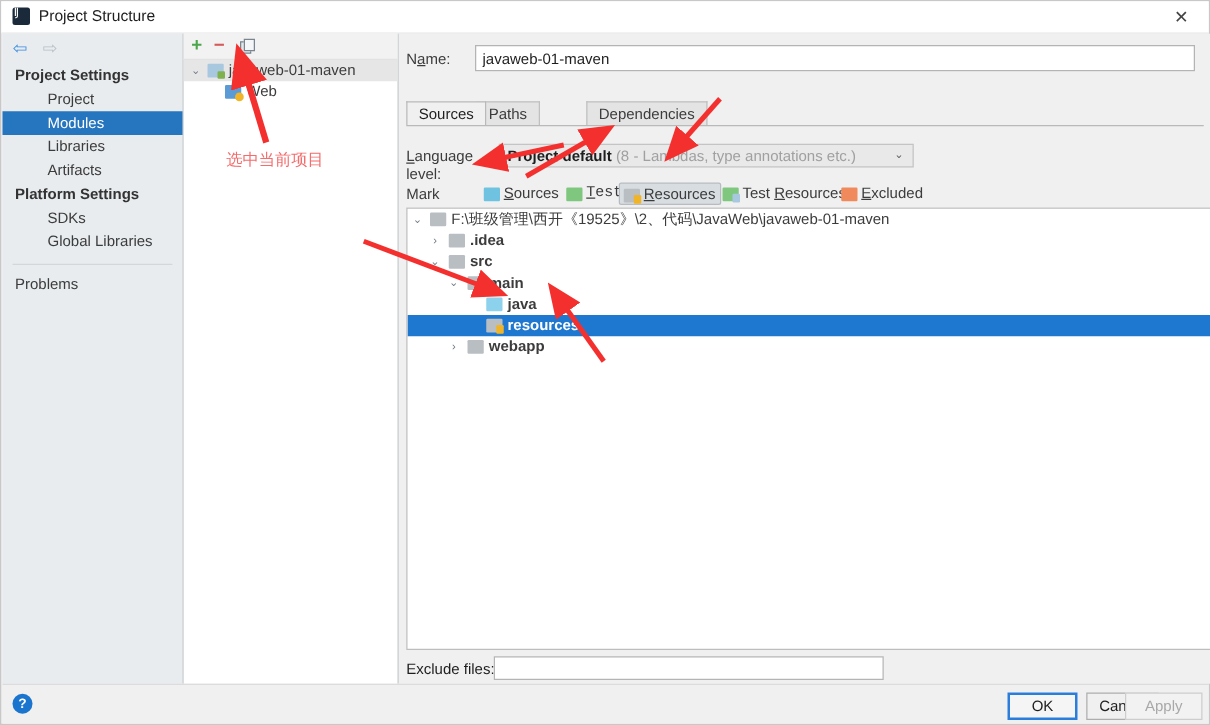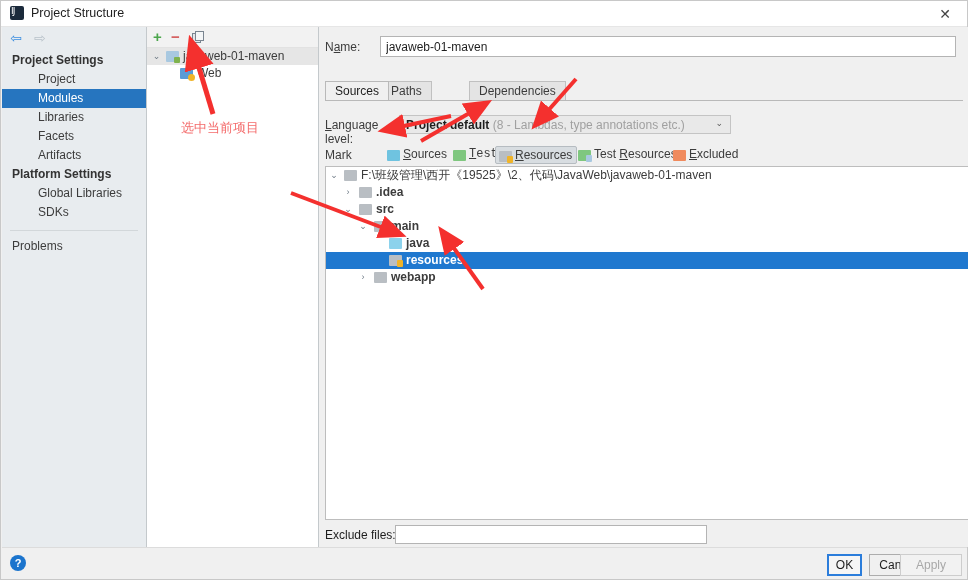--- a/index.html
+++ b/index.html
@@ -95,21 +95,21 @@
   
   .excl{position:absolute;left:5px;top:498px;width:705px;height:42px;}
   .excl-lbl{position:absolute;left:0;top:3px;font-size:12px;color:#1e1e1e;font-weight:normal;}
   .excl-input{position:absolute;left:70px;top:0;width:312px;height:19px;background:#fff;border:1px solid #b4b4b4;box-sizing:border-box;padding:2px 4px;font-size:12px;}
   .excl-hint{position:absolute;left:70px;top:22px;width:330px;font-size:11.5px;color:#8d8d8d;line-height:13px;}
 
   
   .bottombar{position:absolute;left:1px;top:546px;width:965px;height:32px;background:#f0f0f0;border-top:1px solid #dcdcdc;box-sizing:border-box;}
   .helpbtn{position:absolute;left:8px;top:7px;width:16px;height:16px;border-radius:50%;background:#1b74cd;color:#fff;font-size:11px;line-height:16px;text-align:center;font-weight:bold;}
   .btn{position:absolute;top:6px;height:22px;line-height:20px;text-align:center;font-size:12px;background:#f0f0f0;border:1px solid #adadad;box-sizing:border-box;color:#1e1e1e;}
-  .btn.ok{right:105px;width:35px;border:2px solid #2b7ddb;background:#f5f5f5;line-height:18px;}
+  .btn.ok{right:105px;width:56px;border:2px solid #2b7ddb;background:#f5f5f5;line-height:18px;}
   .btn.cancel{right:40px;width:58px;}
   .btn.apply{right:-0px;right:5px;width:62px;color:#a8a8a8;border-color:#cdcdcd;background:#f2f2f2;}
 
   
   .anno{position:absolute;pointer-events:none;}
   .cn-note{position:absolute;left:180px;top:118px;color:#f46c6c;font-size:13px;font-family:"DejaVu Sans",sans-serif;}
 </style>
 </head>
 <body>
 
@@ -124,26 +124,25 @@
   <div class="sidebar">
     <div class="nav-arrows">
       <div class="arrow back">⇦</div>
       <div class="arrow fwd">⇨</div>
     </div>
 
     <div class="side-group">Project Settings</div>
     <div class="side-item">Project</div>
     <div class="side-item sel">Modules</div>
     <div class="side-item">Libraries</div>
-    <div class="side-item">Facets</div>
     <div class="side-item">Artifacts</div>
 
     <div class="side-group">Platform Settings</div>
+    <div class="side-item">SDKs</div>
     <div class="side-item">Global Libraries</div>
-    <div class="side-item">SDKs</div>
 
     <div class="side-sep"></div>
     <div class="side-item problems">Problems</div>
   </div>
 
   <div class="modules">
     <div class="mod-toolbar">
       <div class="tb-plus">+</div>
       <div class="tb-minus">−</div>
       <div class="tb-copy">

